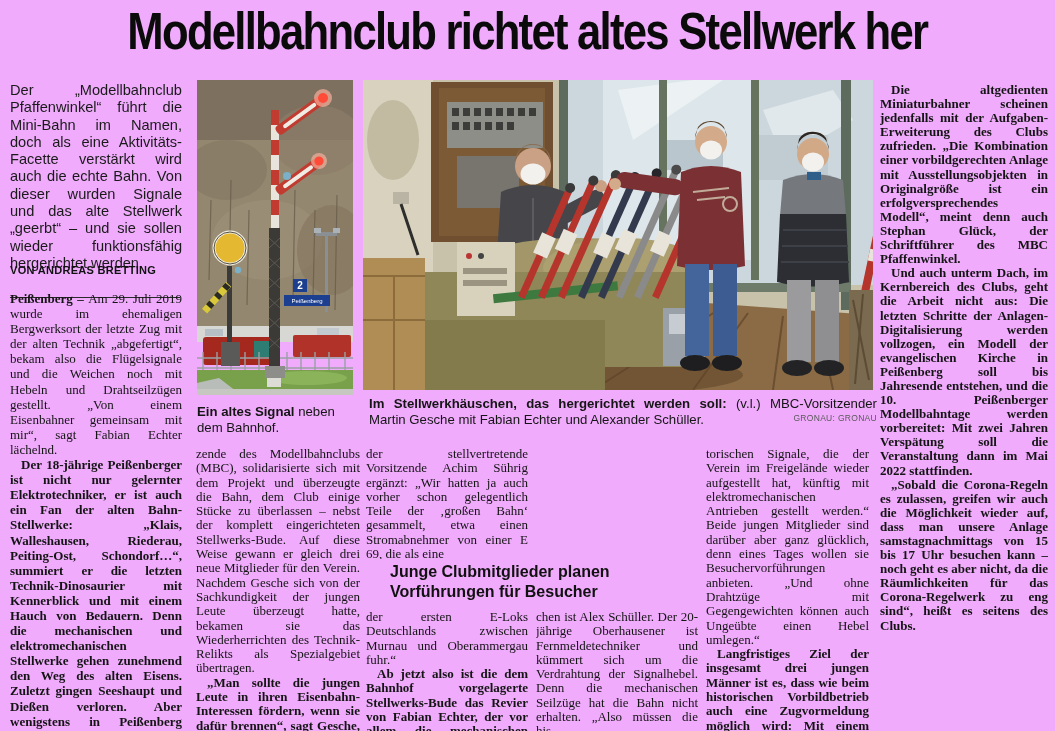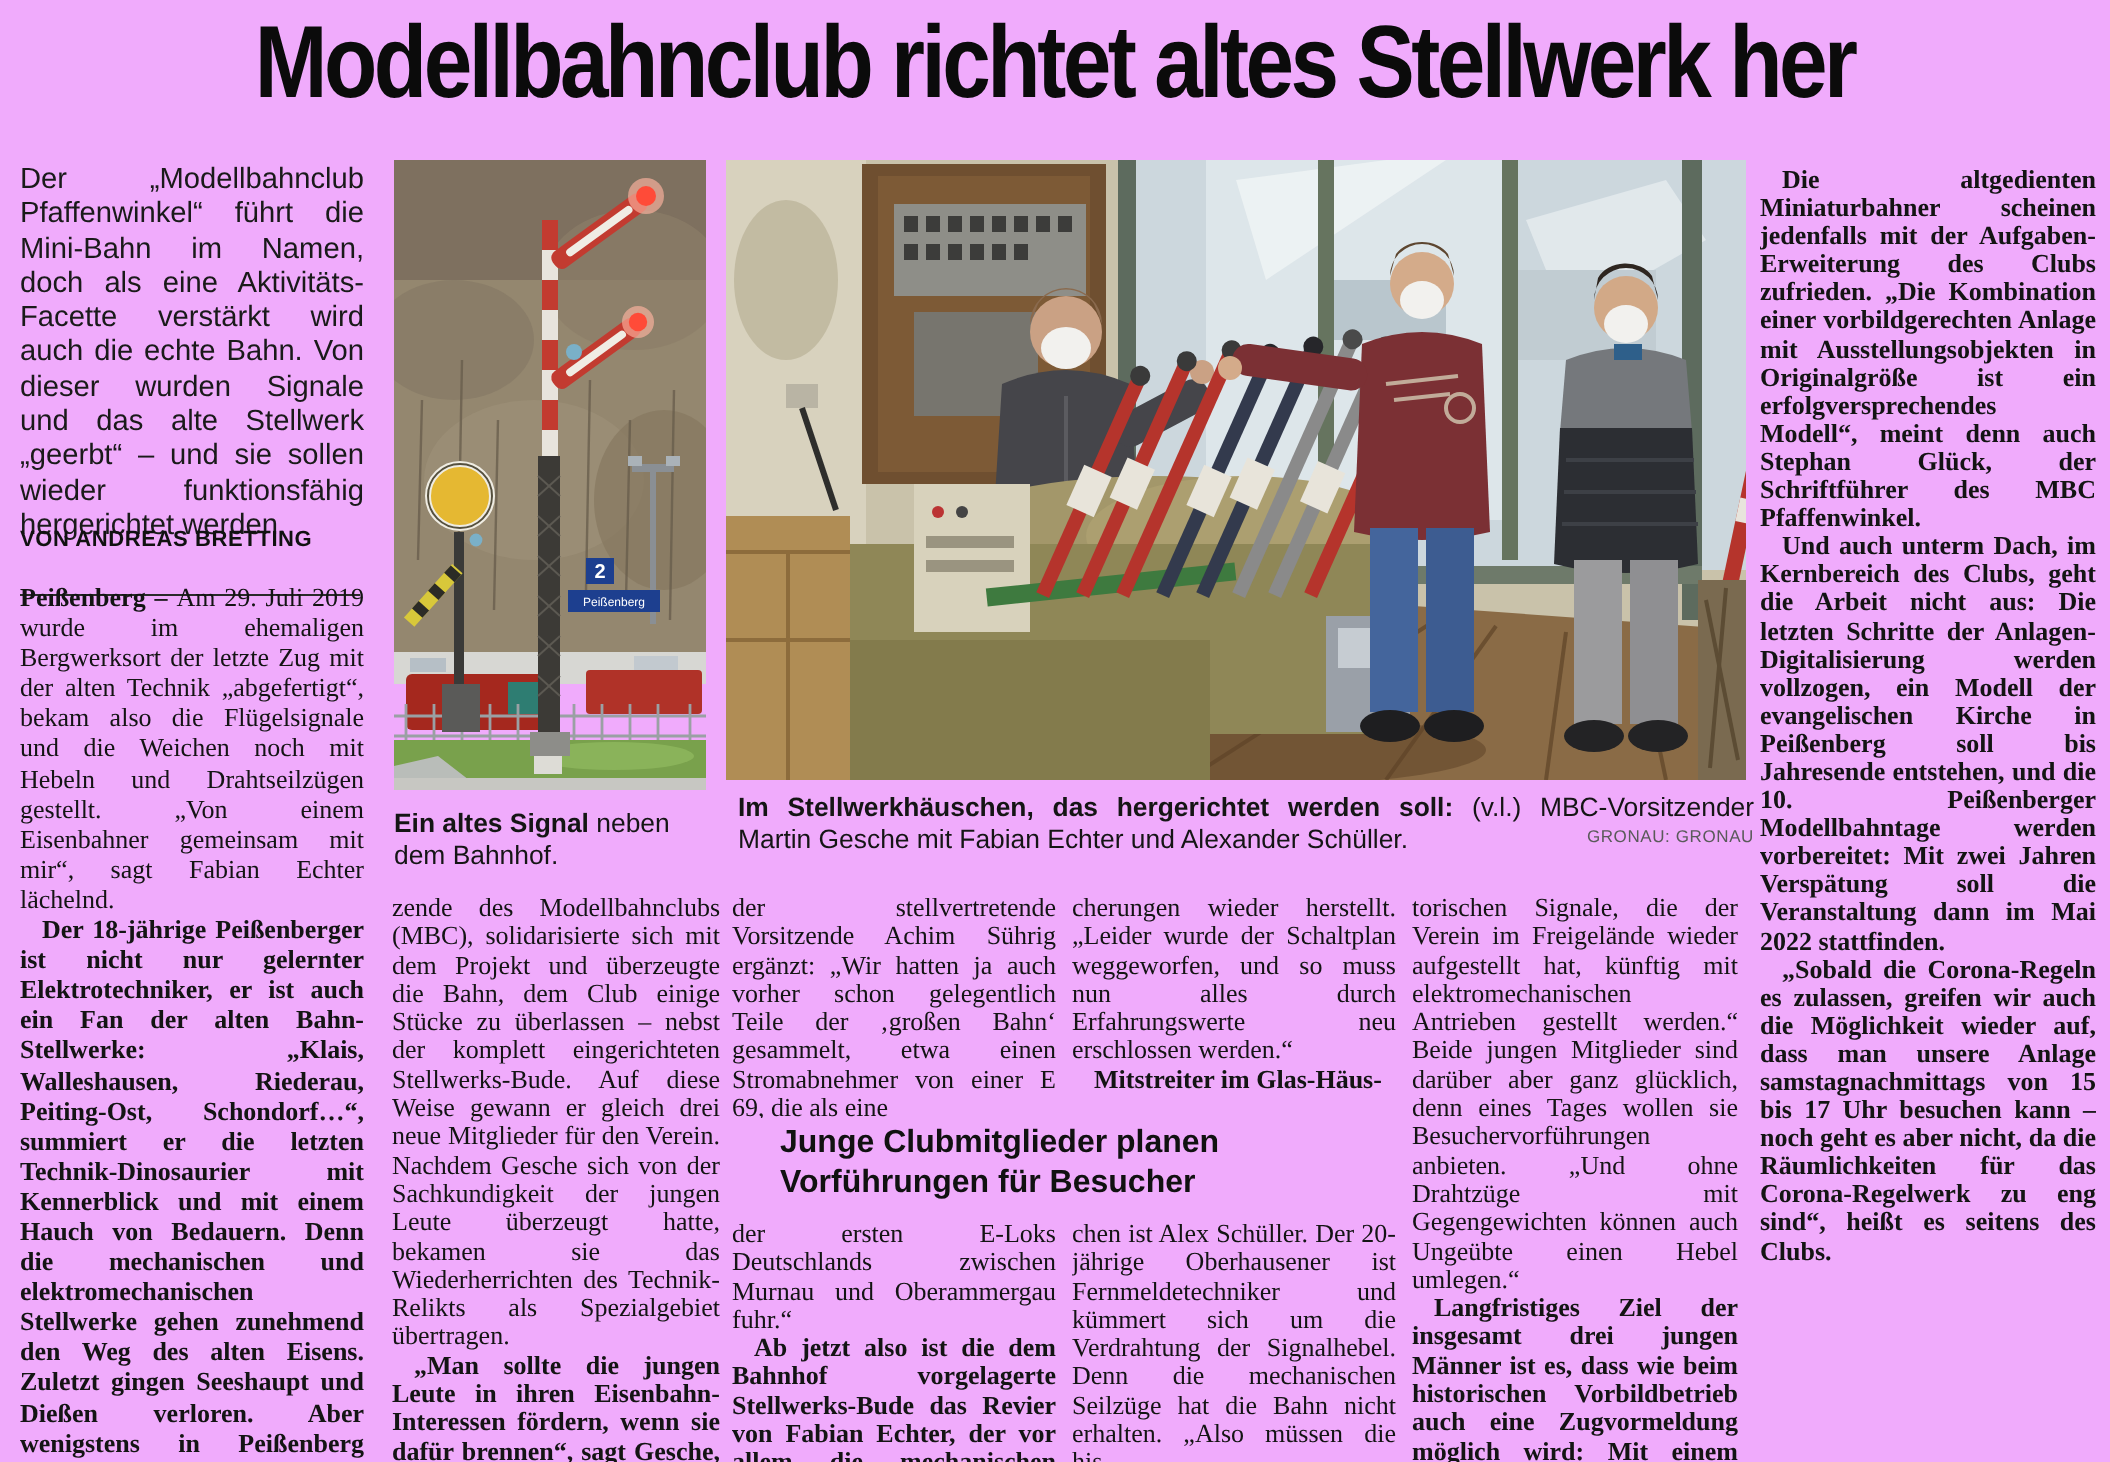--- a/index.html
+++ b/index.html
@@ -368,24 +368,20 @@
   </div>
 
   <div class="col c3a">
     <p>der stellvertretende Vorsitzende Achim Sührig ergänzt: „Wir hatten ja auch vorher schon gelegentlich Teile der ‚großen Bahn‘ gesammelt, etwa einen Stromabnehmer von einer E 69, die als eine</p>
   </div>
   <div class="col c3b">
     <p>der ersten E-Loks Deutschlands zwischen Murnau und Oberammergau fuhr.“</p>
     <p class="ind">Ab jetzt also ist die dem Bahnhof vorgelagerte Stellwerks-Bude das Revier von Fabian Echter, der vor allem die mechanischen Fahrwegsi-</p>
   </div>
 
-  <div class="col c4a">
-    <p>cherungen wieder herstellt. „Leider wurde der Schaltplan weggeworfen, und so muss nun alles durch Erfahrungswerte neu erschlossen werden.“</p>
-    <p class="ind">Mitstreiter im Glas-Häus-</p>
-  </div>
   <div class="col c4b">
     <p>chen ist Alex Schüller. Der 20-jährige Oberhausener ist Fernmeldetechniker und kümmert sich um die Verdrahtung der Signalhebel. Denn die mechanischen Seilzüge hat die Bahn nicht erhalten. „Also müssen die his-</p>
   </div>
 
   <div class="subhead">Junge Clubmitglieder planen Vorführungen für Besucher</div>
 
   <div class="col c5">
     <p>torischen Signale, die der Verein im Freigelände wieder aufgestellt hat, künftig mit elektromechanischen Antrieben gestellt werden.“ Beide jungen Mitglieder sind darüber aber ganz glücklich, denn eines Tages wollen sie Besuchervorführungen anbieten. „Und ohne Drahtzüge mit Gegengewichten können auch Ungeübte einen Hebel umlegen.“</p>
     <p class="ind">Langfristiges Ziel der insgesamt drei jungen Männer ist es, dass wie beim historischen Vorbildbetrieb auch eine Zugvormeldung möglich wird: Mit einem Läutewerk, das im Bahnhof eine Signal-</p>
   </div>

